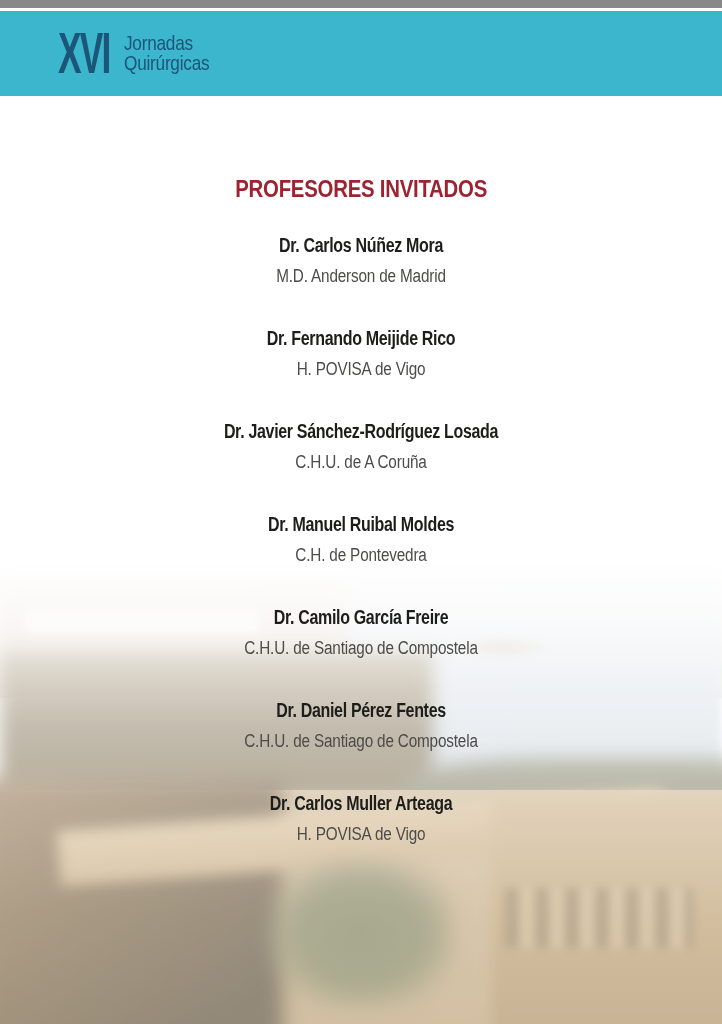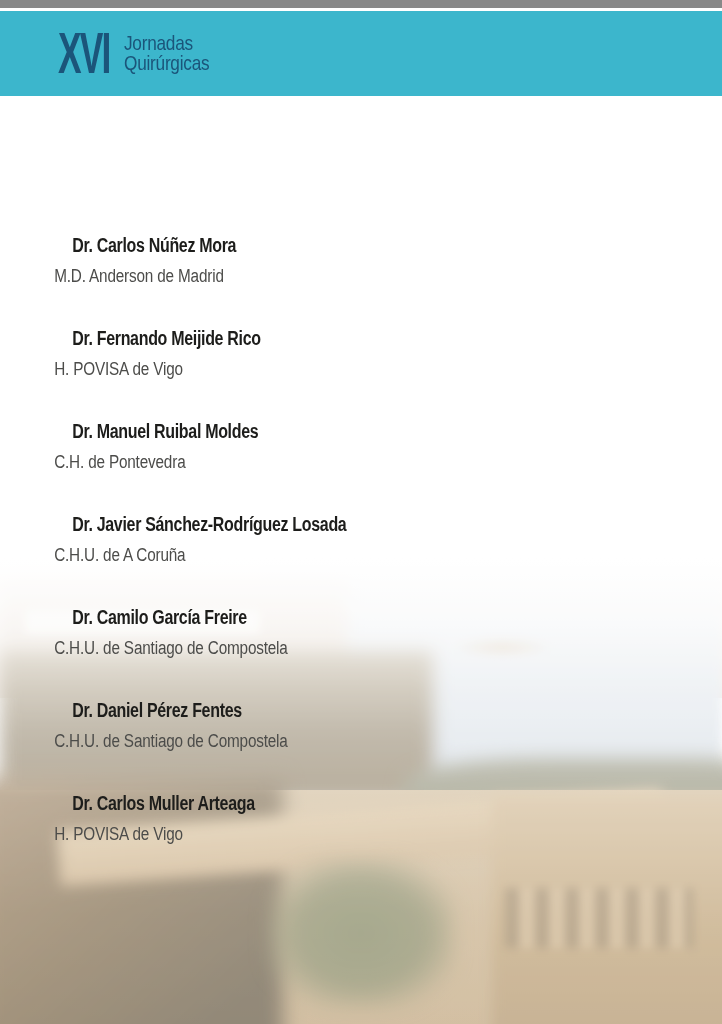--- a/index.html
+++ b/index.html
@@ -47,21 +47,21 @@
     display:inline-block;
     font-size:24px;font-weight:700;color:#9d2330;
     letter-spacing:-0.3px;
     transform:scaleX(0.85);
     white-space:nowrap;
   }
   .speakers{
     position:absolute;top:224px;left:0;width:100%;
     list-style:none;margin:0;padding:0;
   }
-  .entry{height:57px;margin-bottom:36px;}
+  .entry{height:57px;margin-bottom:36px;text-align:center;}
   .speaker-name{
     display:block;line-height:26px;
     font-size:20px;font-weight:700;color:#1d1d1b;
     letter-spacing:-0.4px;
     transform:scaleX(0.8);
     white-space:nowrap;
   }
   .speaker-inst{
     display:block;line-height:26px;margin-top:5px;
     font-size:18px;font-weight:400;color:#4c4c4a;
@@ -132,37 +132,40 @@
         <span class="edition">XVI</span>
       </div>
       <div class="wordmark">
         <span>Jornadas</span><br>
         <span>Quirúrgicas</span>
       </div>
     </div>
   </header>
 
   <main class="content">
+    <h1 class="page-title">
+      <span>PROFESORES INVITADOS</span>
+    </h1>
 
     <ul class="speakers">
       <li class="entry">
         <span class="speaker-name">Dr. Carlos Núñez Mora</span>
         <span class="speaker-inst">M.D. Anderson de Madrid</span>
       </li>
       <li class="entry">
         <span class="speaker-name">Dr. Fernando Meijide Rico</span>
         <span class="speaker-inst">H. POVISA de Vigo</span>
       </li>
       <li class="entry">
+        <span class="speaker-name">Dr. Javier Sánchez-Rodríguez Losada</span>
+        <span class="speaker-inst">C.H.U. de A Coruña</span>
+      </li>
+      <li class="entry">
         <span class="speaker-name">Dr. Manuel Ruibal Moldes</span>
         <span class="speaker-inst">C.H. de Pontevedra</span>
-      </li>
-      <li class="entry">
-        <span class="speaker-name">Dr. Javier Sánchez-Rodríguez Losada</span>
-        <span class="speaker-inst">C.H.U. de A Coruña</span>
       </li>
       <li class="entry">
         <span class="speaker-name">Dr. Camilo García Freire</span>
         <span class="speaker-inst">C.H.U. de Santiago de Compostela</span>
       </li>
       <li class="entry">
         <span class="speaker-name">Dr. Daniel Pérez Fentes</span>
         <span class="speaker-inst">C.H.U. de Santiago de Compostela</span>
       </li>
       <li class="entry">

